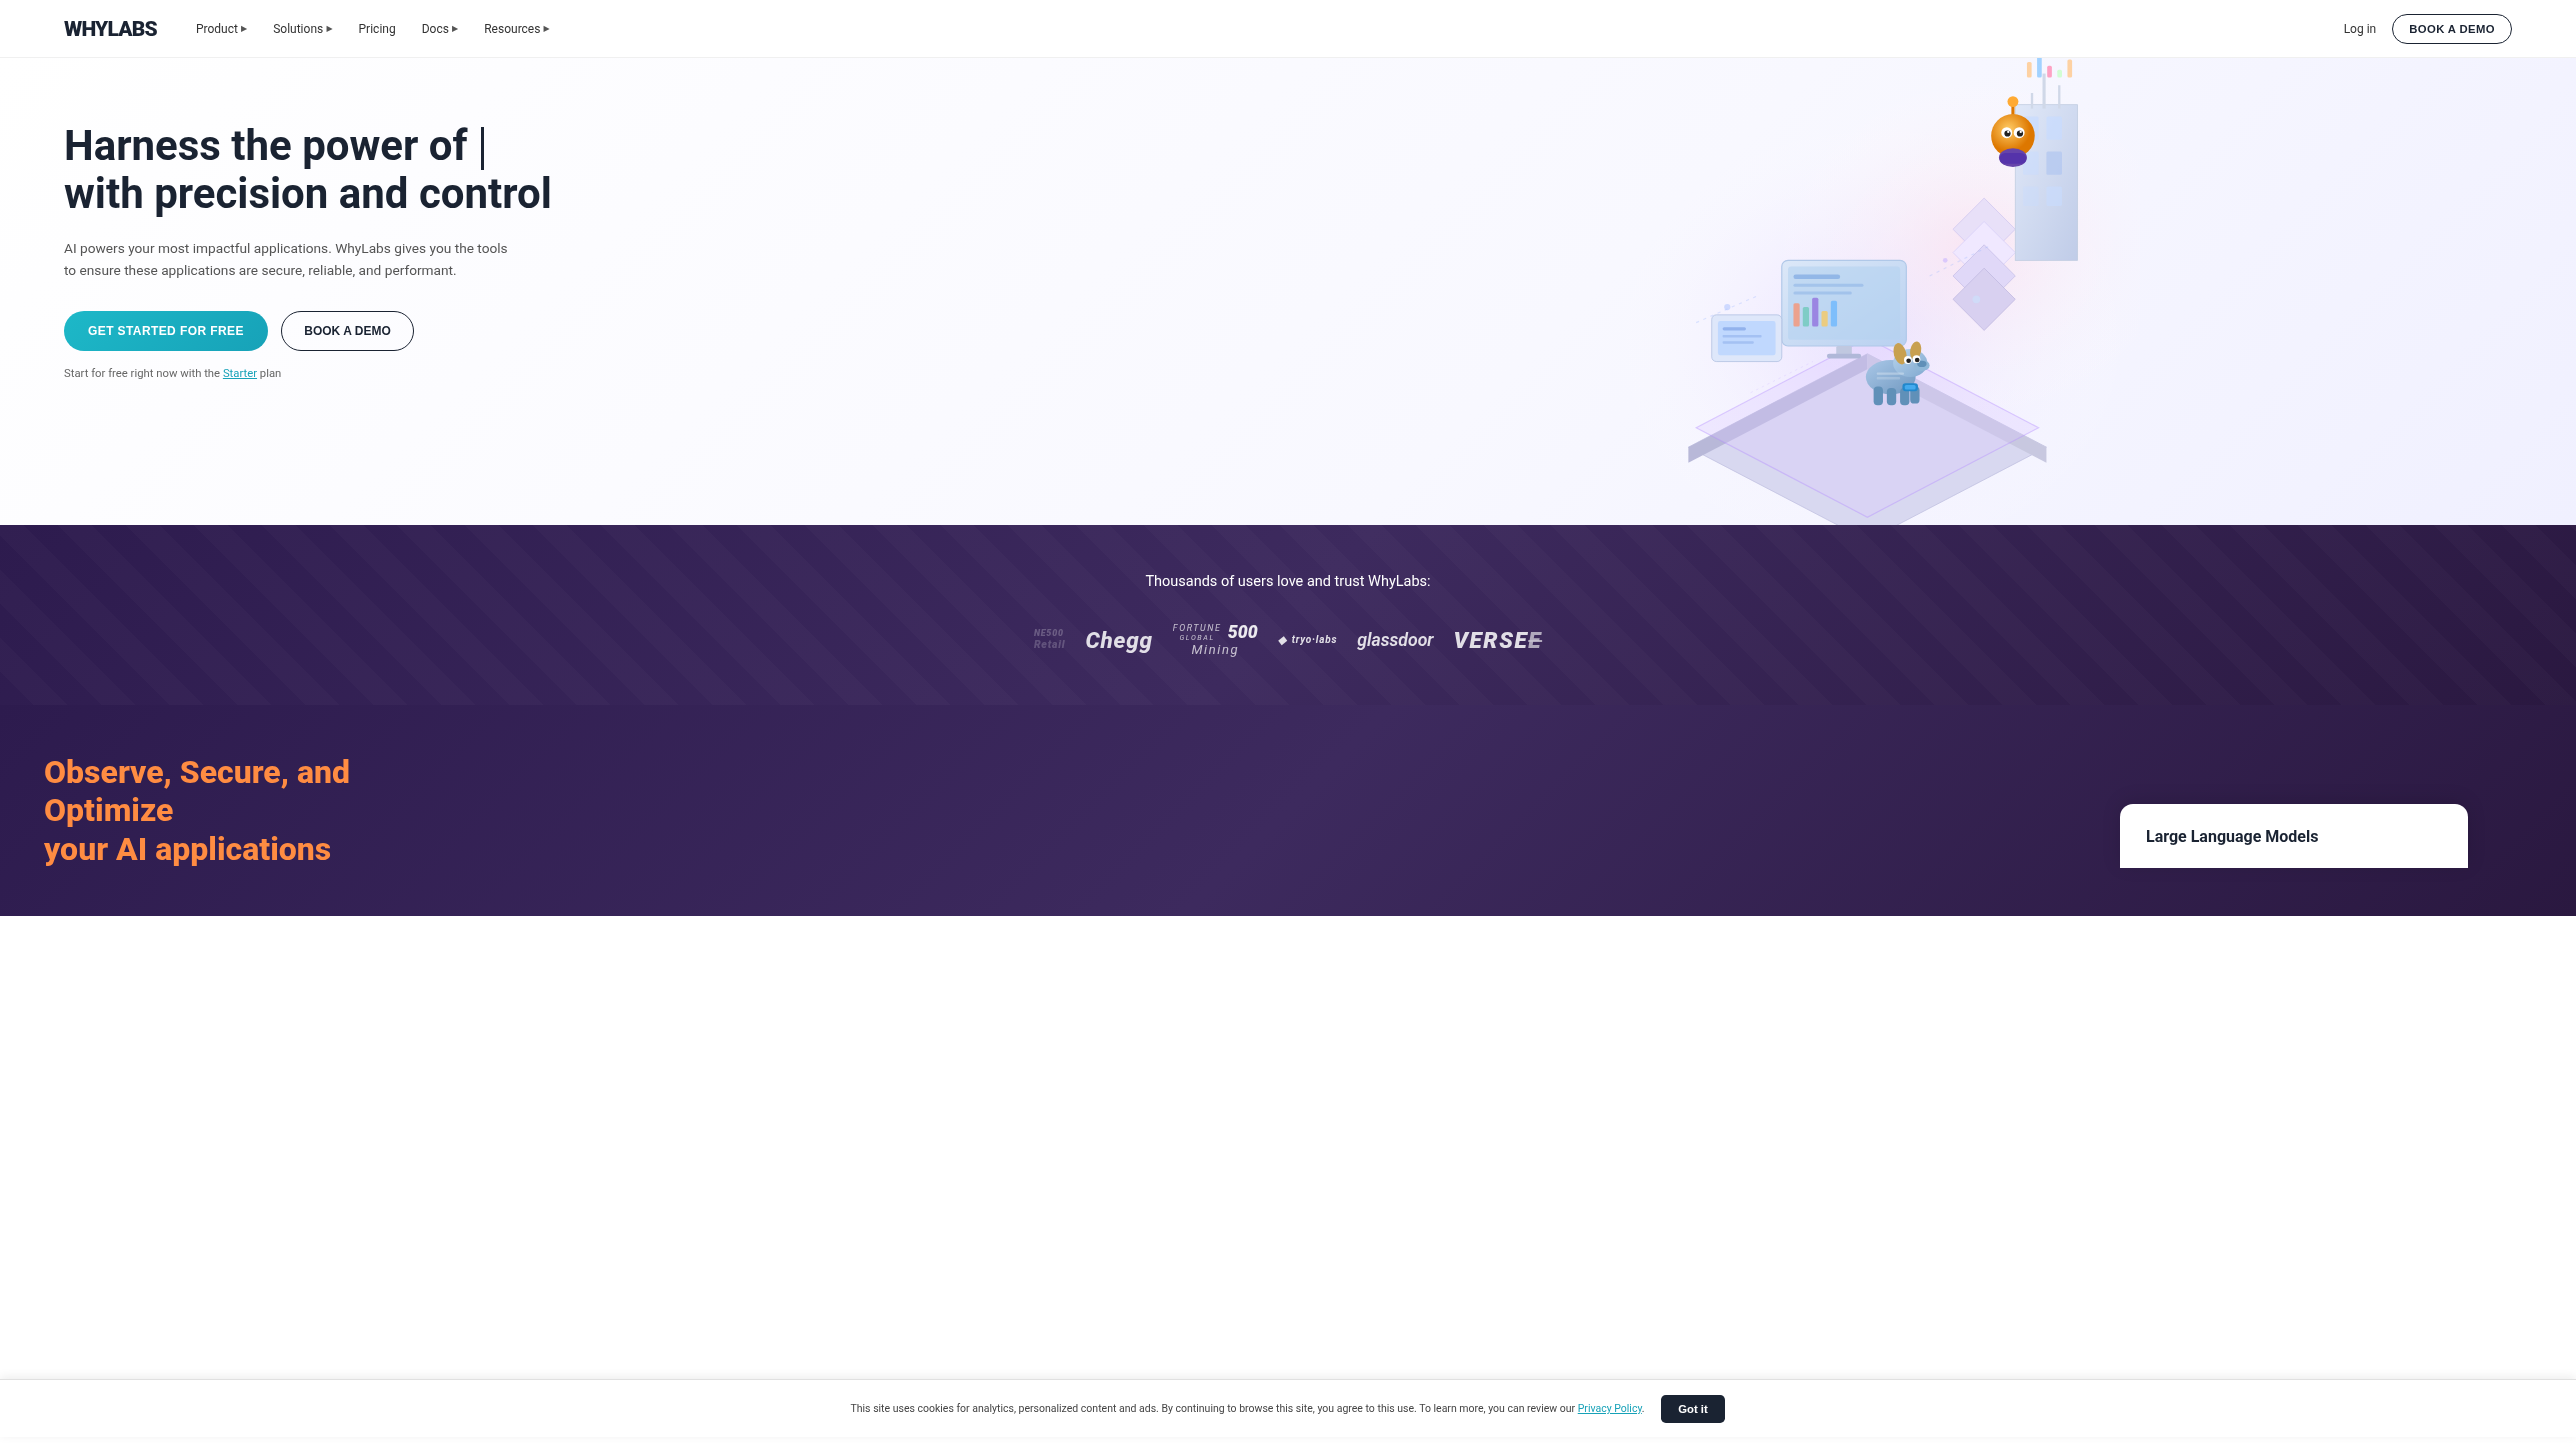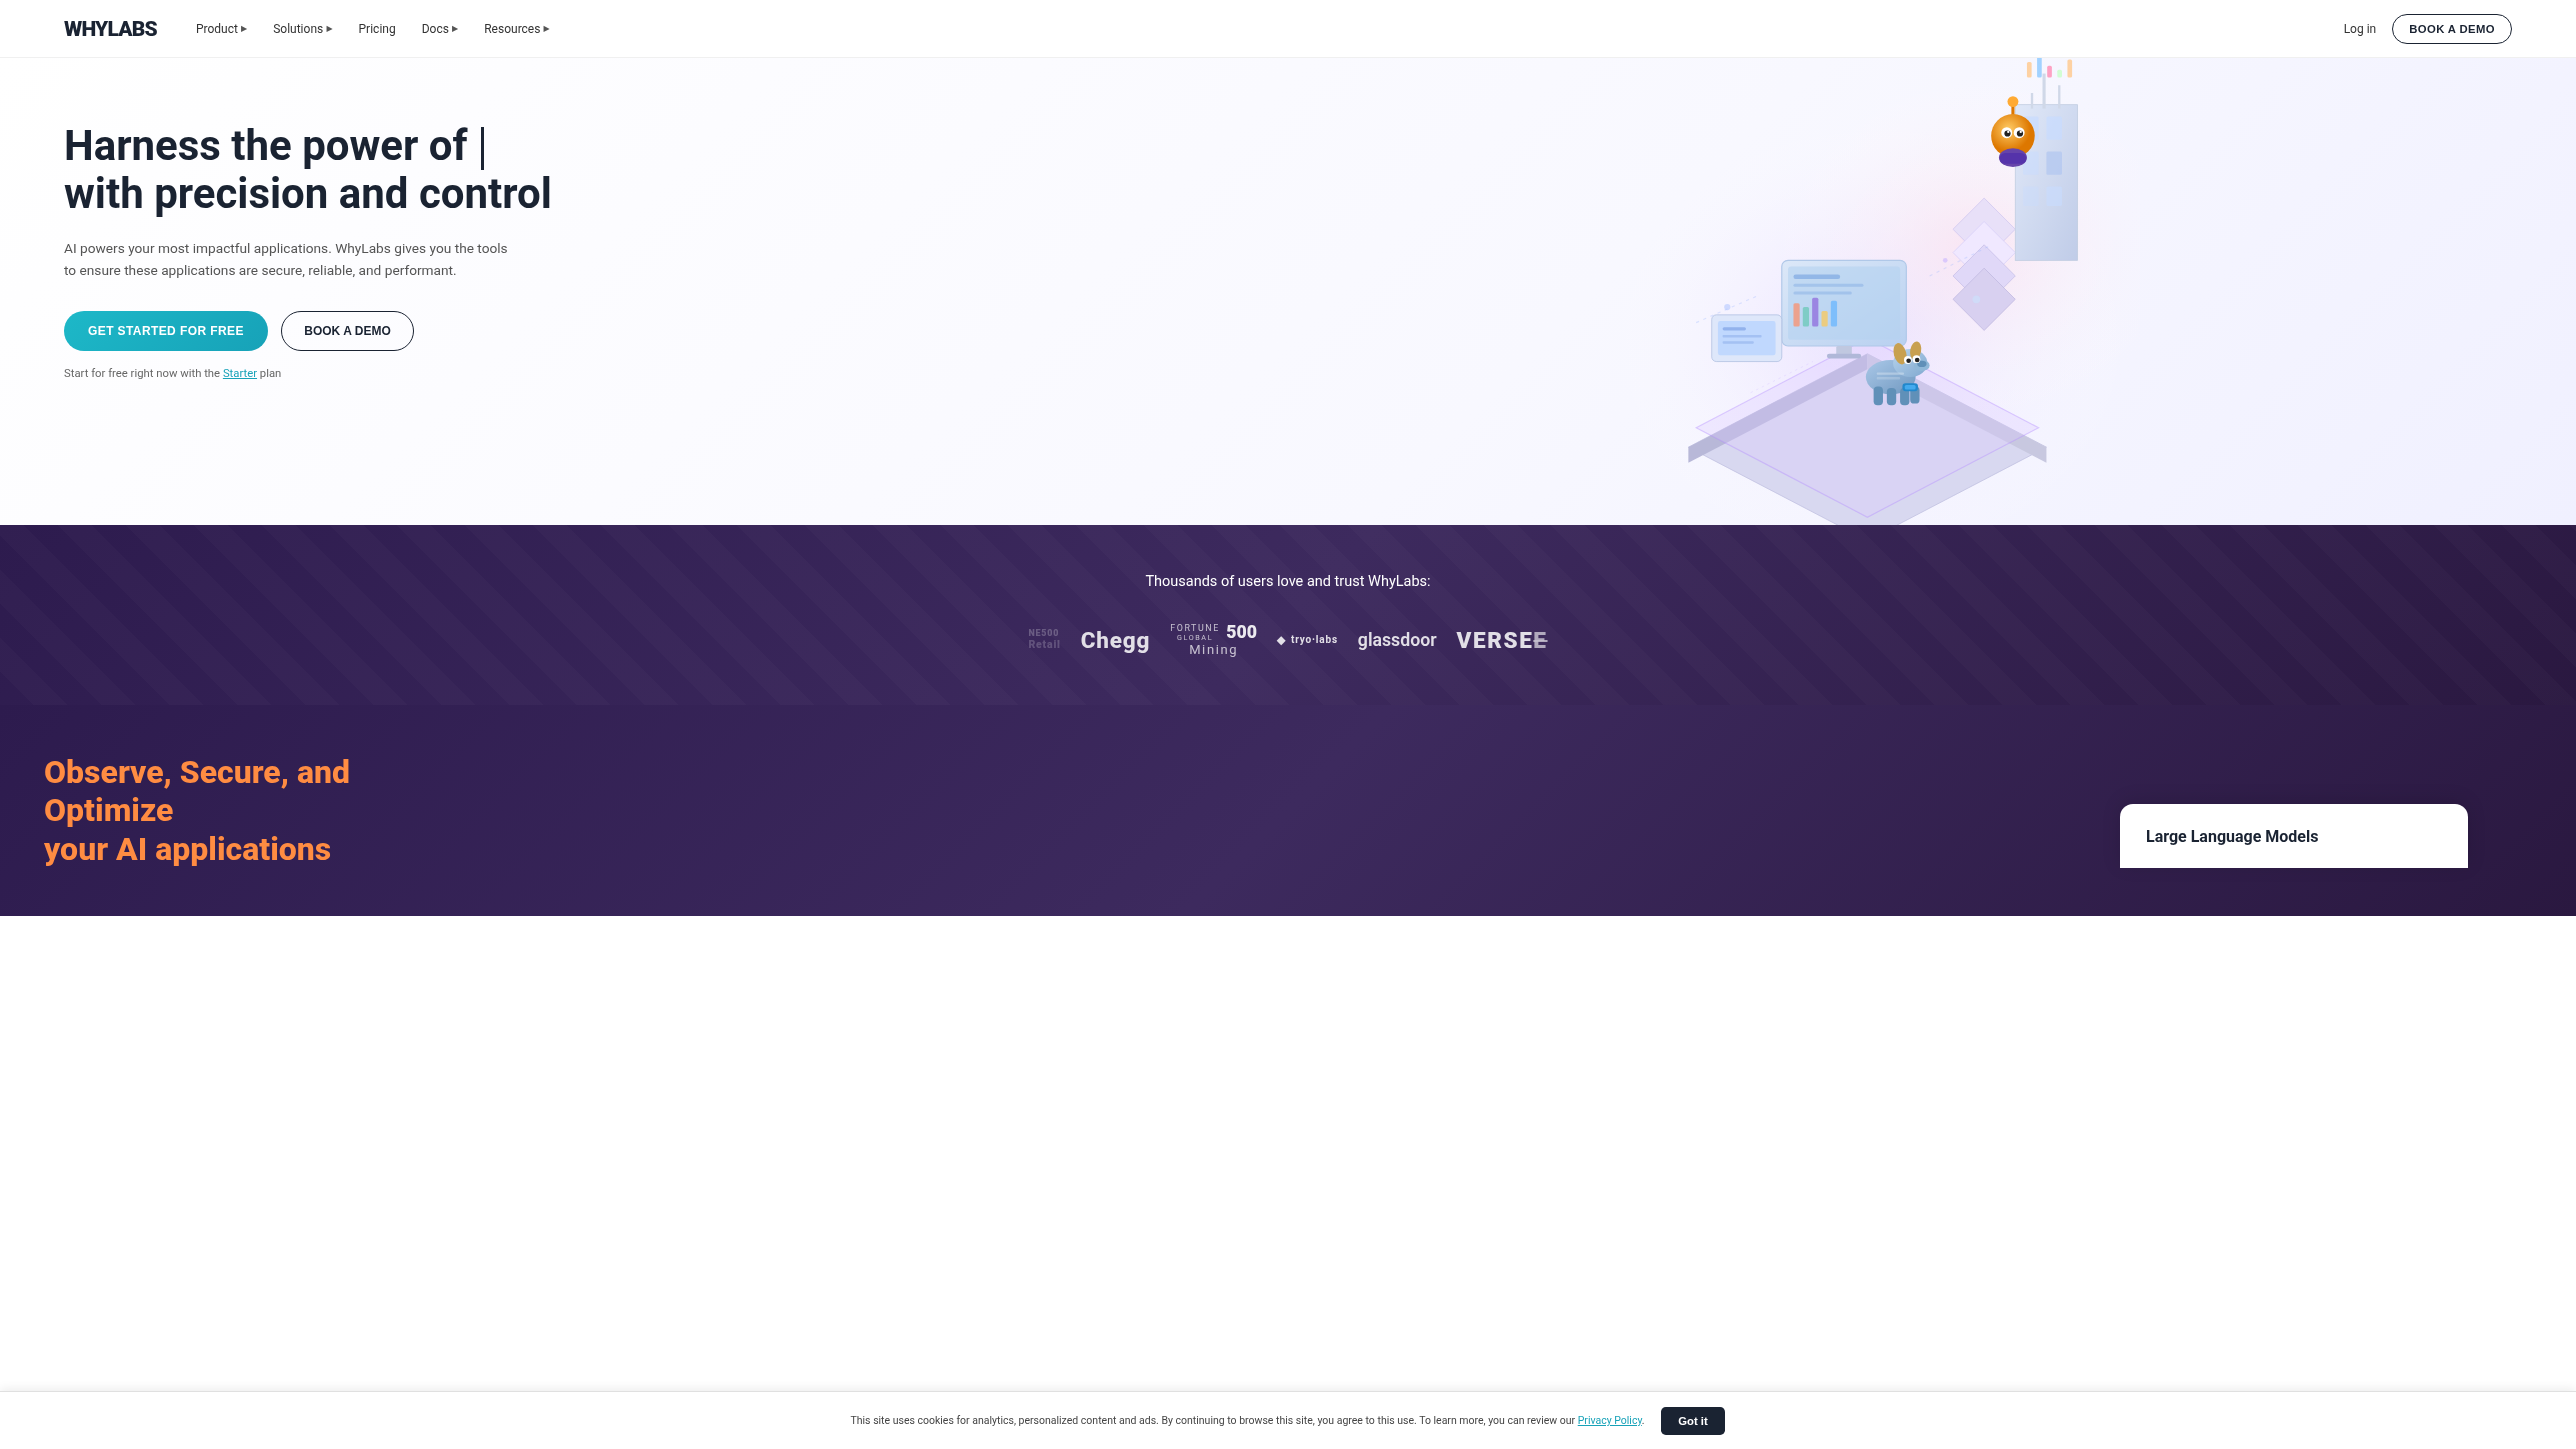--- a/index.html
+++ b/index.html
@@ -164,20 +164,21 @@
       z-index: 2;
     }
     .trust-logos {
       display: flex;
       align-items: center;
       justify-content: center;
       gap: 20px;
       position: relative;
       z-index: 2;
       flex-wrap: wrap;
+      font-style: italic;
     }
     .trust-logo {
       color: rgba(255,255,255,0.85);
       font-size: 16px;
       font-weight: 700;
       letter-spacing: 0.8px;
       white-space: nowrap;
     }
     .trust-logo.chegg {
       font-size: 22.5px;
@@ -251,21 +252,21 @@
     }
     .llm-card-title {
       font-size: 16px;
       font-weight: 700;
       color: #1a2332;
     }
 
     
     .cookie-banner {
       position: fixed;
-      bottom: 0;
+      bottom: 12px;
       left: 0;
       right: 0;
       background: #fff;
       border-top: 0.8px solid #e0e0e0;
       padding: 14.5px 48px;
       display: flex;
       align-items: center;
       justify-content: center;
       gap: 16px;
       z-index: 1000;

